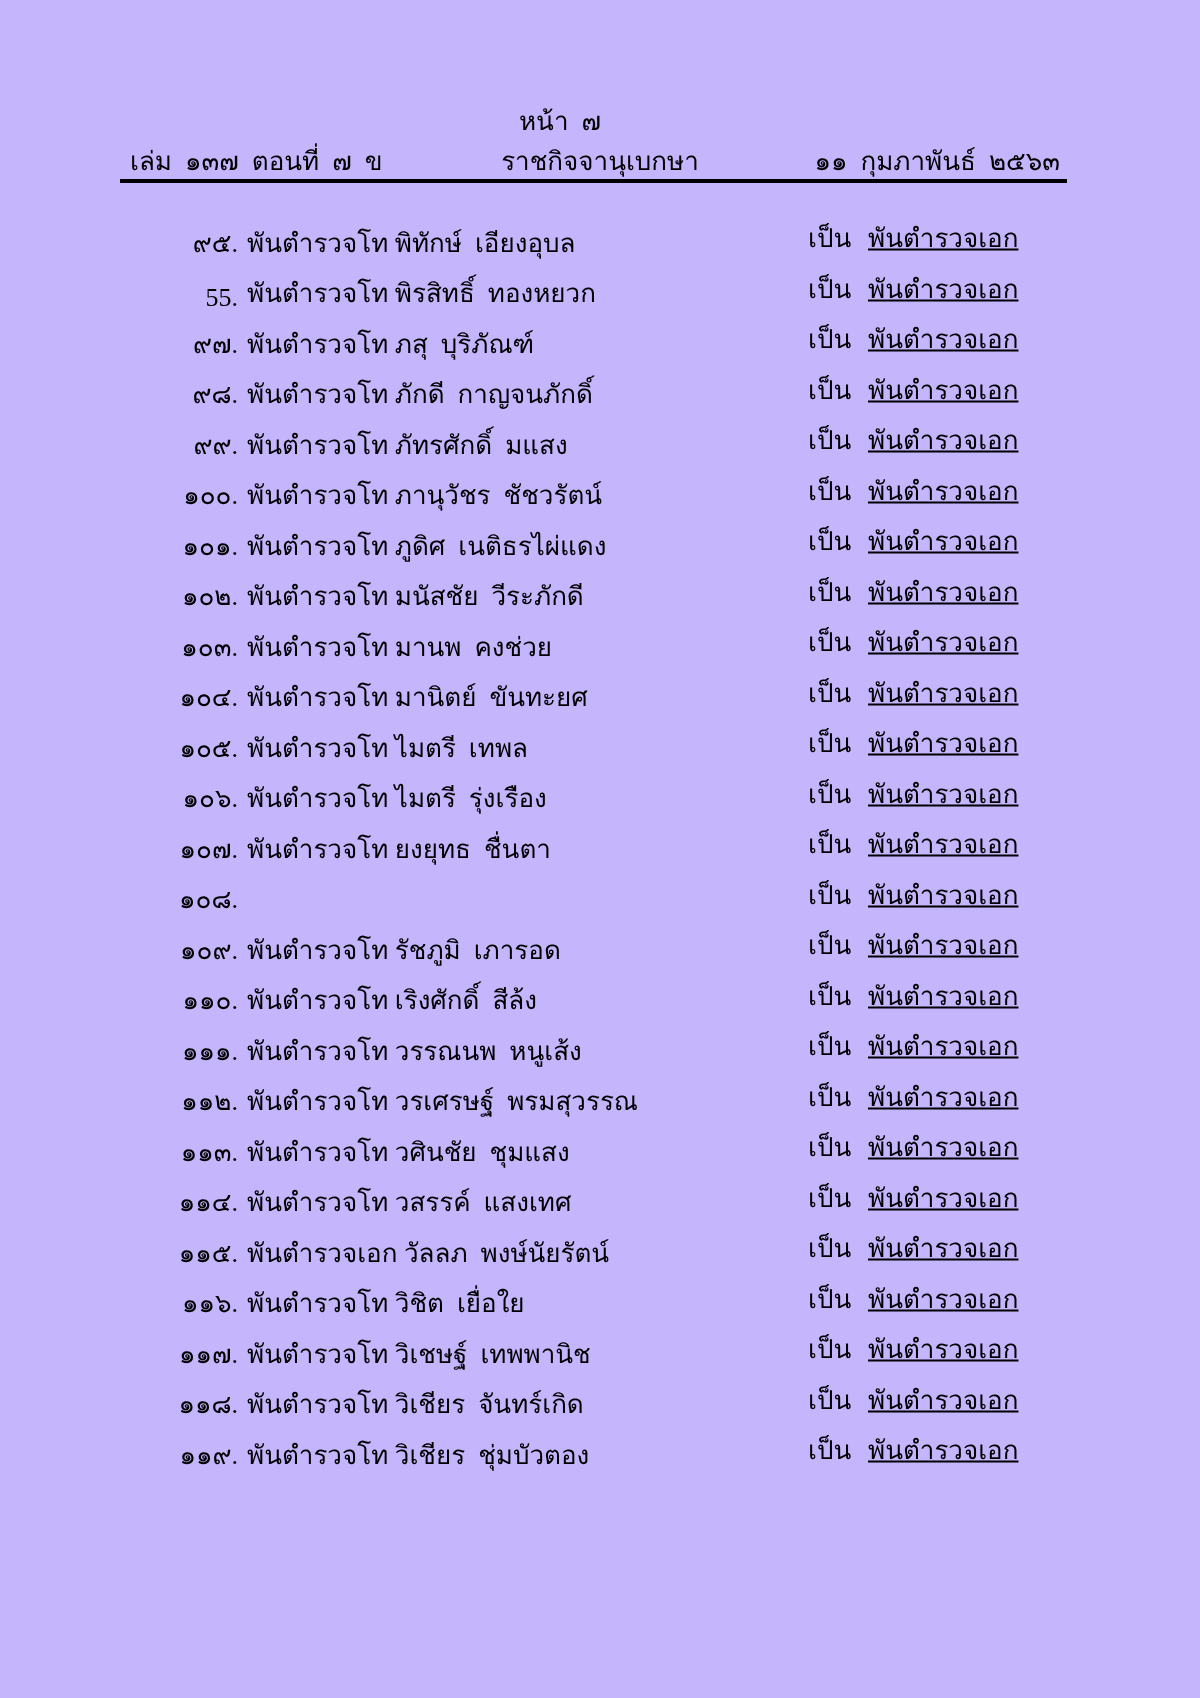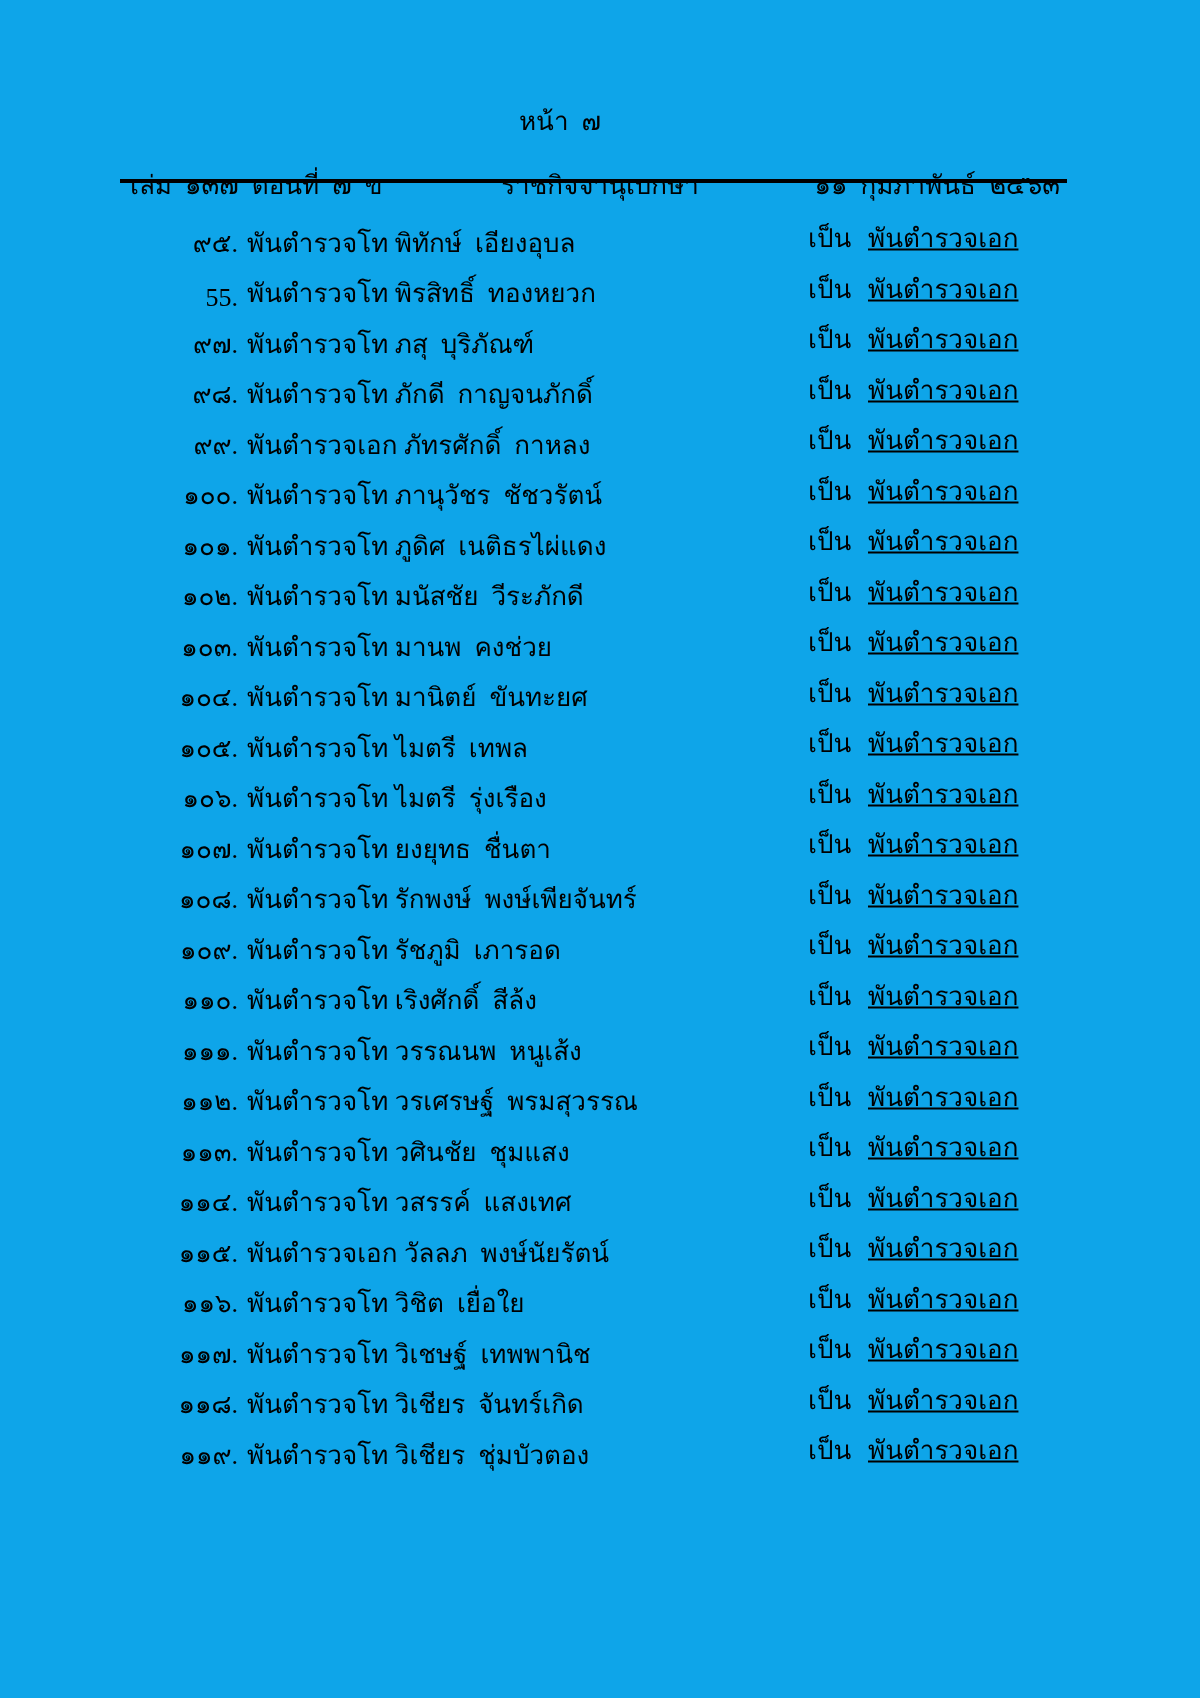--- a/index.html
+++ b/index.html
@@ -2,21 +2,21 @@
 <html lang="th"><head>
 <meta charset="utf-8">
 <style>
   * { margin: 0; padding: 0; box-sizing: border-box; }
   html, body { background: #ffffff; }
   .page {
     position: relative;
     width: 1200px;
     height: 1698px;
     margin: 0 auto;
-    background: #0ea5e9;
+    background: #c4b5fd;
     color: #000000;
     font-family: "Liberation Serif", serif;
     font-size: 26px;
     overflow: hidden;
   }
   .txt { white-space: pre; }
 
   
   .page-label {
     position: absolute;
@@ -24,21 +24,20 @@
     left: 0;
     width: 1120px;
     text-align: center;
   }
   .masthead-line {
     position: absolute;
     top: 140px;
     left: 0;
     width: 1200px;
     height: 36px;
-    margin-top: 24px;
   }
   .volume { position: absolute; left: 130px; top: 0; }
   .gazette-title { position: absolute; left: 0; top: 0; width: 1200px; text-align: center; }
   .issue-date { position: absolute; right: 140px; top: 0; }
   .header-rule {
     position: absolute;
     top: 179px;
     left: 120px;
     width: 947px;
     height: 4px;
@@ -103,21 +102,21 @@
         <span class="rank txt">พันตำรวจเอก</span>
       </div>
       <div class="row">
         <span class="no txt">๙๘.</span>
         <span class="name txt">พันตำรวจโท ภักดี  กาญจนภักดิ์</span>
         <span class="to txt">เป็น</span>
         <span class="rank txt">พันตำรวจเอก</span>
       </div>
       <div class="row">
         <span class="no txt">๙๙.</span>
-        <span class="name txt">พันตำรวจเอก ภัทรศักดิ์  กาหลง</span>
+        <span class="name txt">พันตำรวจโท ภัทรศักดิ์  มแสง</span>
         <span class="to txt">เป็น</span>
         <span class="rank txt">พันตำรวจเอก</span>
       </div>
       <div class="row">
         <span class="no txt">๑๐๐.</span>
         <span class="name txt">พันตำรวจโท ภานุวัชร  ชัชวรัตน์</span>
         <span class="to txt">เป็น</span>
         <span class="rank txt">พันตำรวจเอก</span>
       </div>
       <div class="row">
@@ -157,21 +156,20 @@
         <span class="rank txt">พันตำรวจเอก</span>
       </div>
       <div class="row">
         <span class="no txt">๑๐๗.</span>
         <span class="name txt">พันตำรวจโท ยงยุทธ  ชื่นตา</span>
         <span class="to txt">เป็น</span>
         <span class="rank txt">พันตำรวจเอก</span>
       </div>
       <div class="row">
         <span class="no txt">๑๐๘.</span>
-        <span class="name txt">พันตำรวจโท รักพงษ์  พงษ์เพียจันทร์</span>
         <span class="to txt">เป็น</span>
         <span class="rank txt">พันตำรวจเอก</span>
       </div>
       <div class="row">
         <span class="no txt">๑๐๙.</span>
         <span class="name txt">พันตำรวจโท รัชภูมิ  เภารอด</span>
         <span class="to txt">เป็น</span>
         <span class="rank txt">พันตำรวจเอก</span>
       </div>
       <div class="row">

